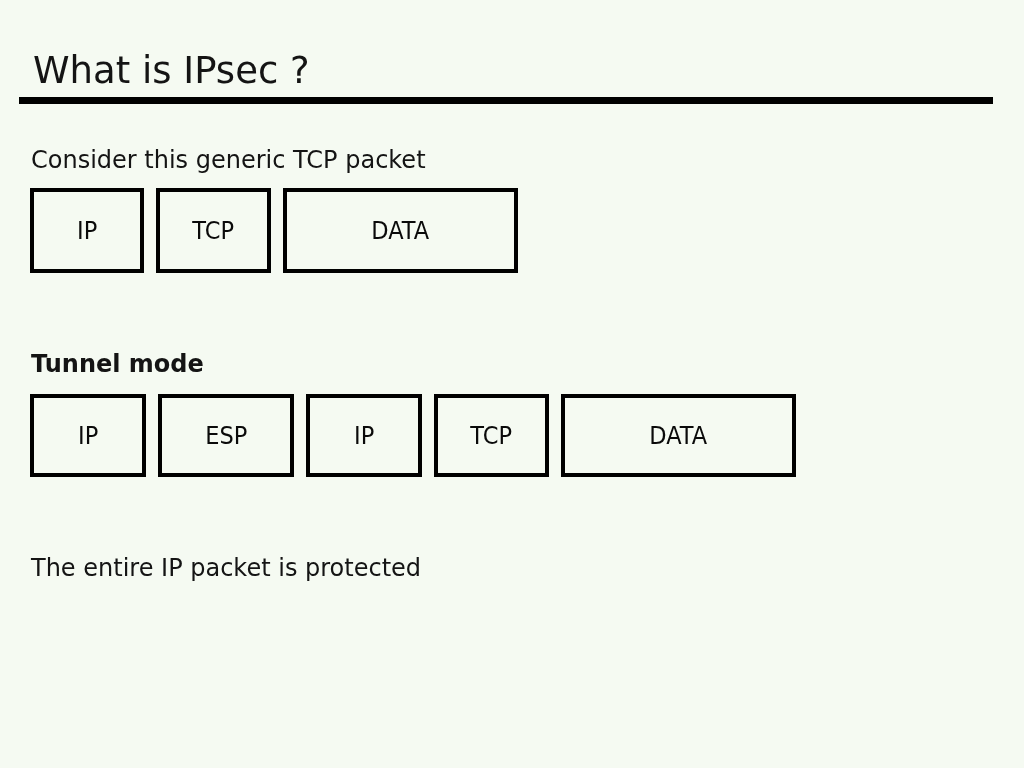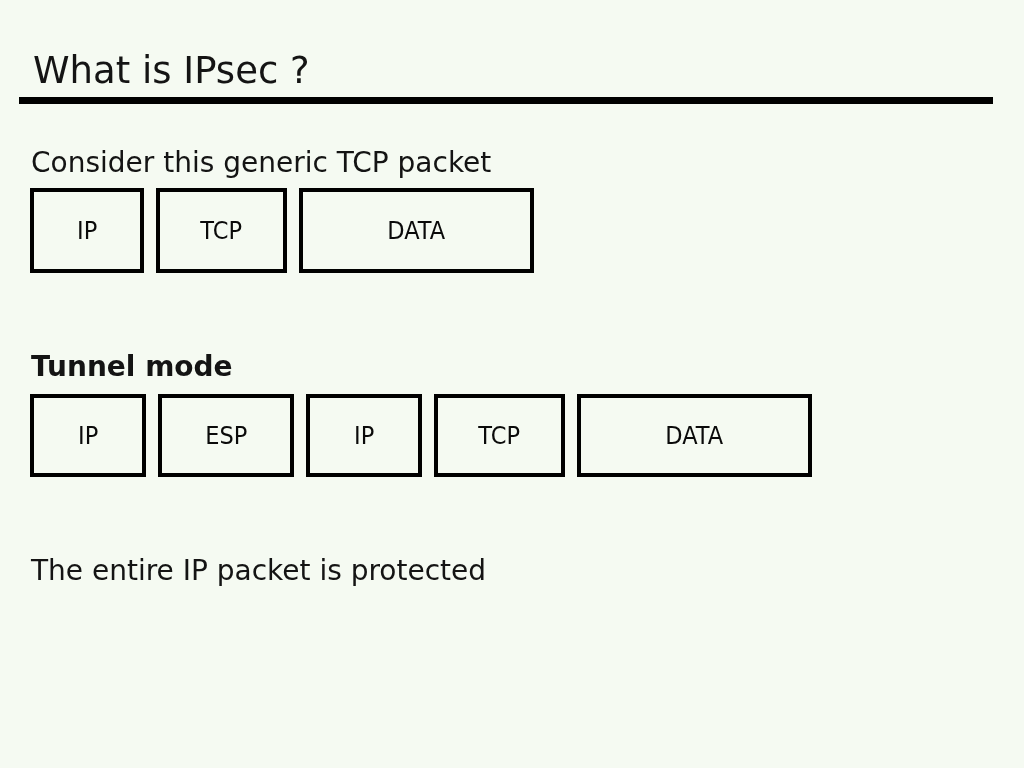--- a/index.html
+++ b/index.html
@@ -34,21 +34,21 @@
     left: 19px;
     top: 97px;
     width: 974px;
     height: 7px;
     background: #000000;
   }
   .caption {
     position: absolute;
     left: 31px;
     margin: 0;
-    font-size: 28px;
+    font-size: 24px;
     line-height: 1.15;
     white-space: nowrap;
   }
   .caption-generic { top: 147px; }
   .caption-tunnel  { top: 351px; font-weight: bold; }
   .caption-footer  { top: 555px; }
   .packet-row {
     position: absolute;
     left: 30px;
     display: flex;
@@ -68,21 +68,21 @@
   .pbox .lbl {
     display: inline-block;
     font-size: 25px;
     line-height: 1;
     transform: scaleX(0.9);
     white-space: nowrap;
     color: #0a0a0a;
   }
   .w-ip   { width: 114px; }
   .w-ip2  { width: 116px; }
-  .w-tcp  { width: 131px; }
+  .w-tcp  { width: 115px; }
   .w-esp  { width: 136px; }
   .w-data { width: 235px; }
 </style>
 </head>
 <body>
 
 <div class="slide">
 
   <h1 class="slide-title">What is IPsec ?</h1>
 

